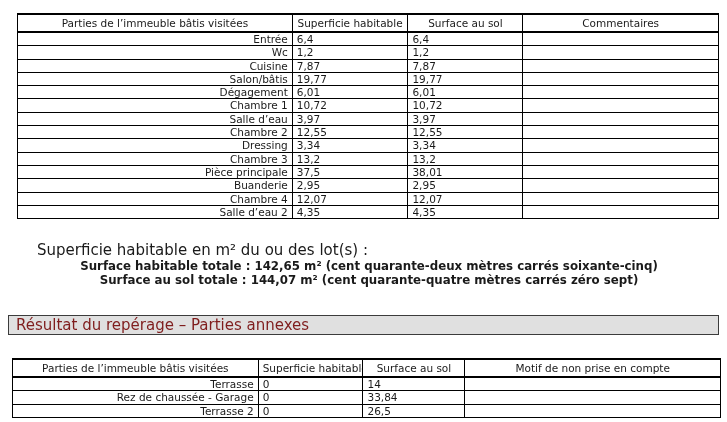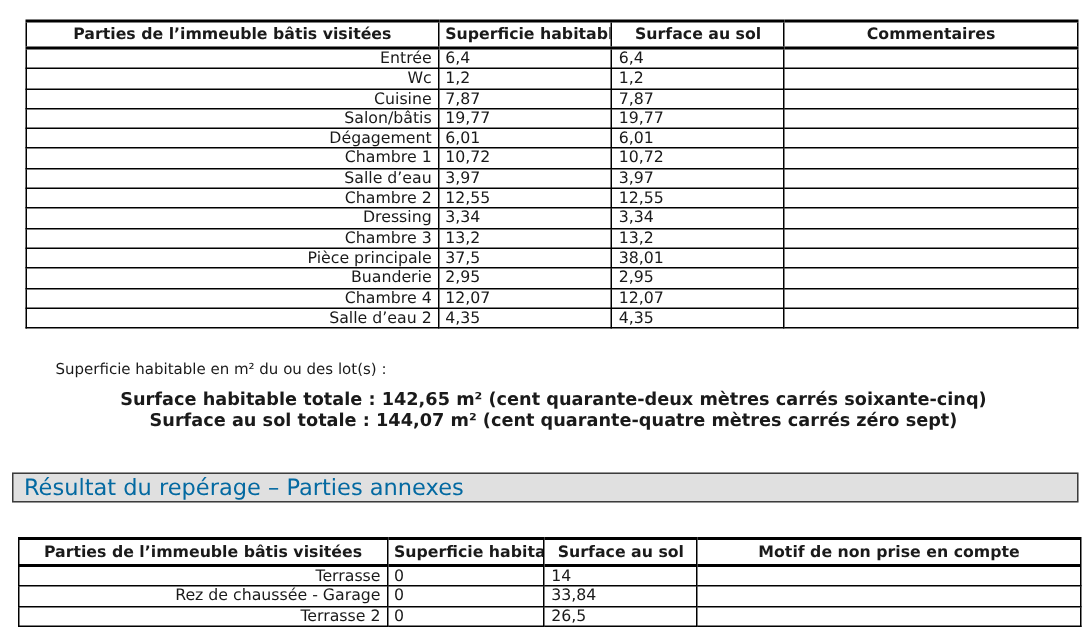--- a/index.html
+++ b/index.html
@@ -29,41 +29,41 @@
 
   table.data-table th,
   table.data-table td {
     border: 1px solid #000000;
     overflow: hidden;
     white-space: nowrap;
     padding: 0 4px;
   }
   table.data-table th {
     font-size: 10.5px;
-    font-weight: bold;
+    font-weight: normal;
     text-align: center;
     height: 16px;
     border-bottom-width: 2px;
     border-top-width: 2px;
   }
   table.data-table td {
     font-size: 10.5px;
     height: 12.3px;
     line-height: 12.3px;
   }
   td.cell-name   { text-align: right; }
   td.cell-num    { text-align: left; }
   td.cell-empty  { }
 
   
   .intro-text {
     position: absolute;
     left: 37px;
     top: 241px;
-    font-size: 10px;
+    font-size: 15px;
   }
   .totals-block {
     position: absolute;
     left: 0;
     top: 260px;
     width: 690px;
     text-align: center;
     font-weight: bold;
     font-size: 11.8px;
     line-height: 13.6px;
@@ -77,21 +77,21 @@
     top: 315px;
     width: 711px;
     height: 20px;
     box-sizing: border-box;
     background: #e0e0e0;
     border: 1px solid #3c3c3c;
     display: flex;
     align-items: center;
     padding-left: 7px;
     font-size: 15px;
-    color: #0369a1;
+    color: #7f1d1d;
   }
 </style>
 </head>
 <body>
 
 <div class="page">
 
   <table class="data-table t1">
     <colgroup>
       <col style="width:39.2%">

